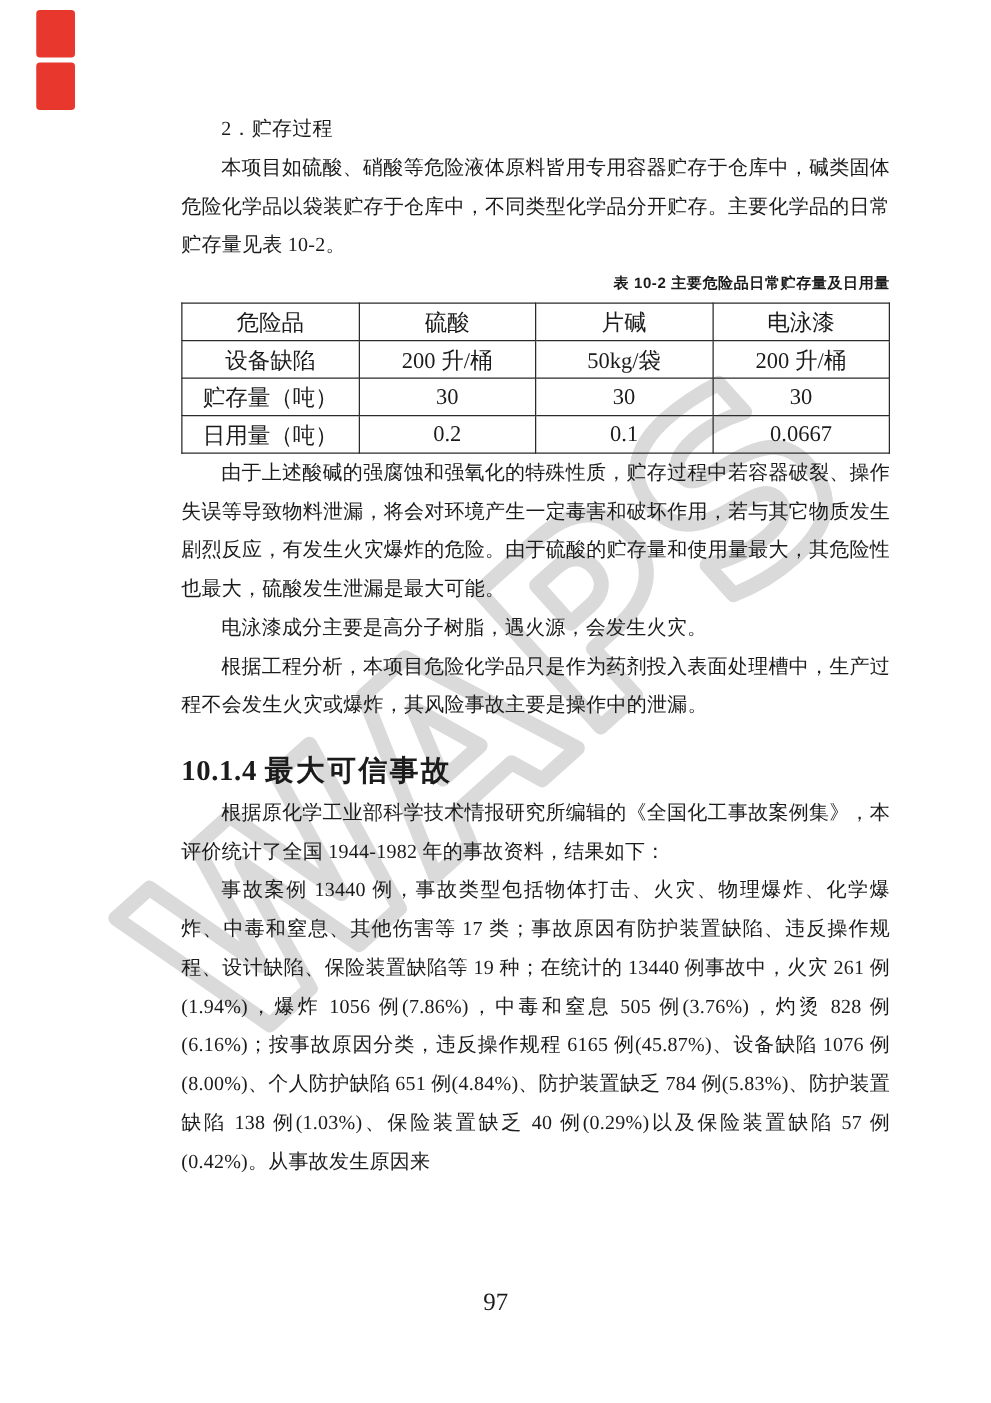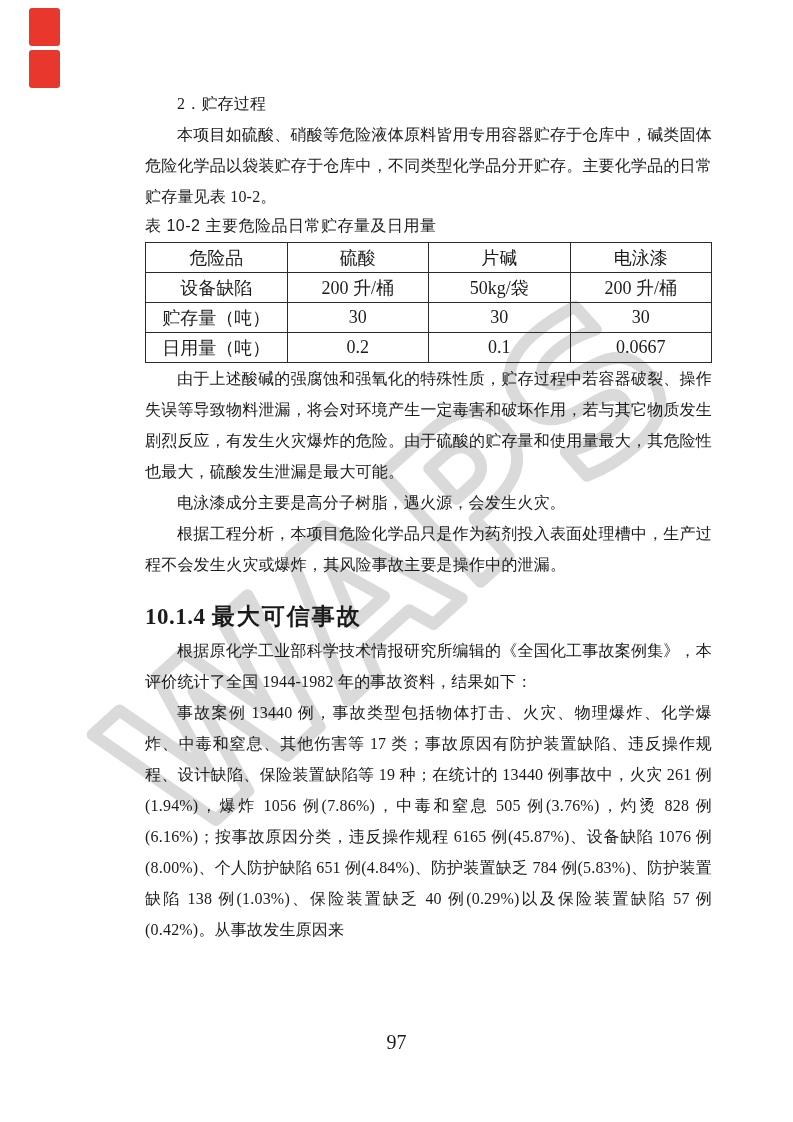--- a/index.html
+++ b/index.html
@@ -45,24 +45,24 @@
     margin: 0;
     font-size: 16px;
     line-height: 31px;
     text-align: justify;
     letter-spacing: 0.2px;
   }
   p.indent { text-indent: 32px; }
 
   .table-caption {
     margin: 2px 0 0 0;
-    font-size: 16px;
-    font-weight: normal;
+    font-size: 12px;
+    font-weight: bold;
     line-height: 24px;
-    text-align: left;
+    text-align: right;
     font-family: "Liberation Sans", "DejaVu Sans", sans-serif;
     letter-spacing: 0.5px;
   }
   table.hazard {
     border-collapse: collapse;
     table-layout: fixed;
     width: 100%;
     margin-top: 4px;
   }
   table.hazard td {

